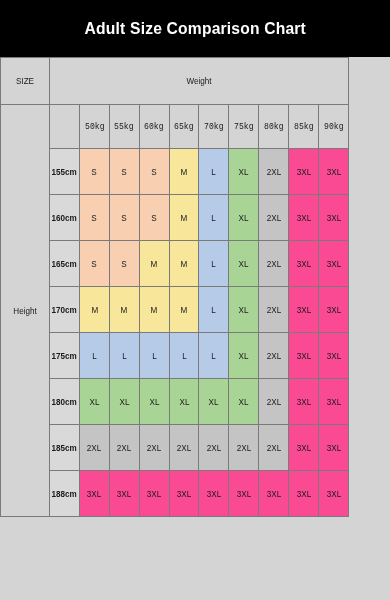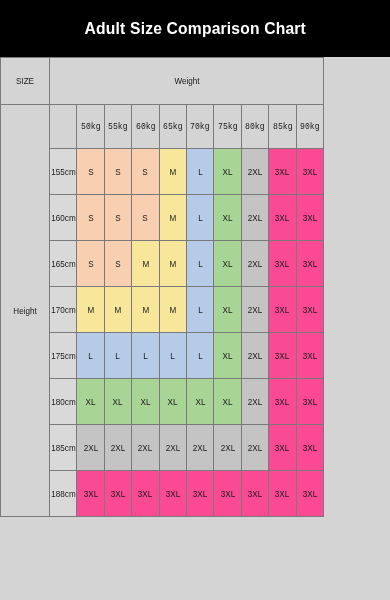--- a/index.html
+++ b/index.html
@@ -40,21 +40,21 @@
   }
   
   .grid {
     flex: 1 1 auto;
     display: flex;
     flex-direction: column;
     background: #d4d4d4;
   }
   table.size-table {
     border-collapse: collapse;
-    width: 324px;
+    width: 349px;
     table-layout: fixed;
   }
   table.size-table td {
     border: 1px solid #7a7a7a;
     text-align: center;
     vertical-align: middle;
     font-size: 9px;
     color: #1a1a1a;
     padding: 0;
     transform-origin: center;
@@ -86,20 +86,21 @@
   td.height-label {
     background: #d4d4d4;
     font-size: 15px;
     border-left: none;
     border-bottom: none;
   }
   td.height-val {
     background: #d9d9d9;
     font-size: 9.5px;
     width: 34px;
+    font-weight: bold;
   }
   td.cell {
     height: 45px;
     font-size: 9.5px;
   }
   td.last-col { border-right: none; }
   .glyph {
     display: inline-block;
     transform: scaleX(0.9);
   }

